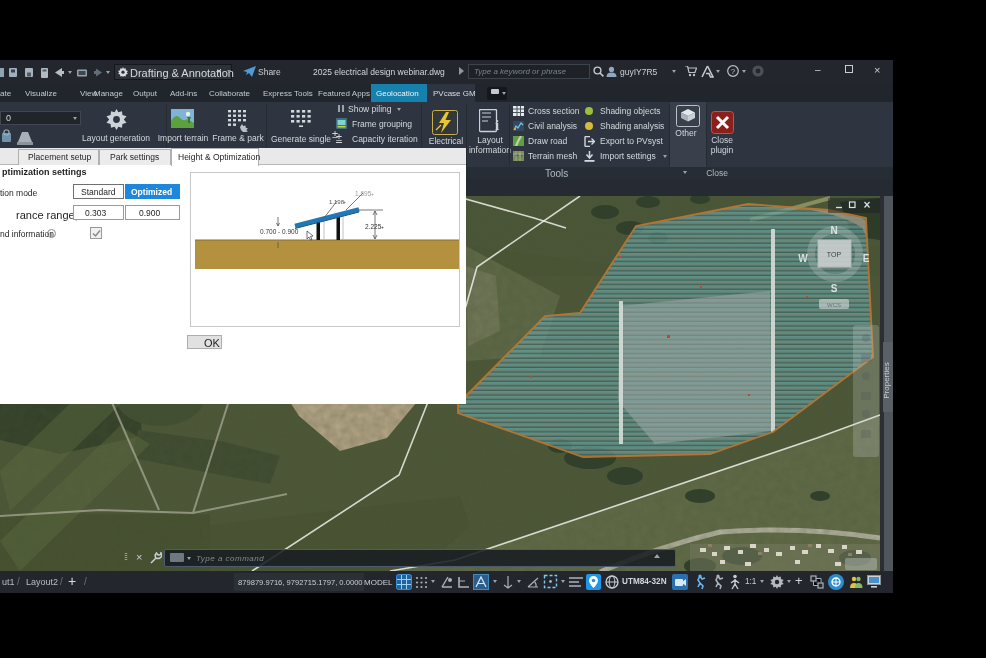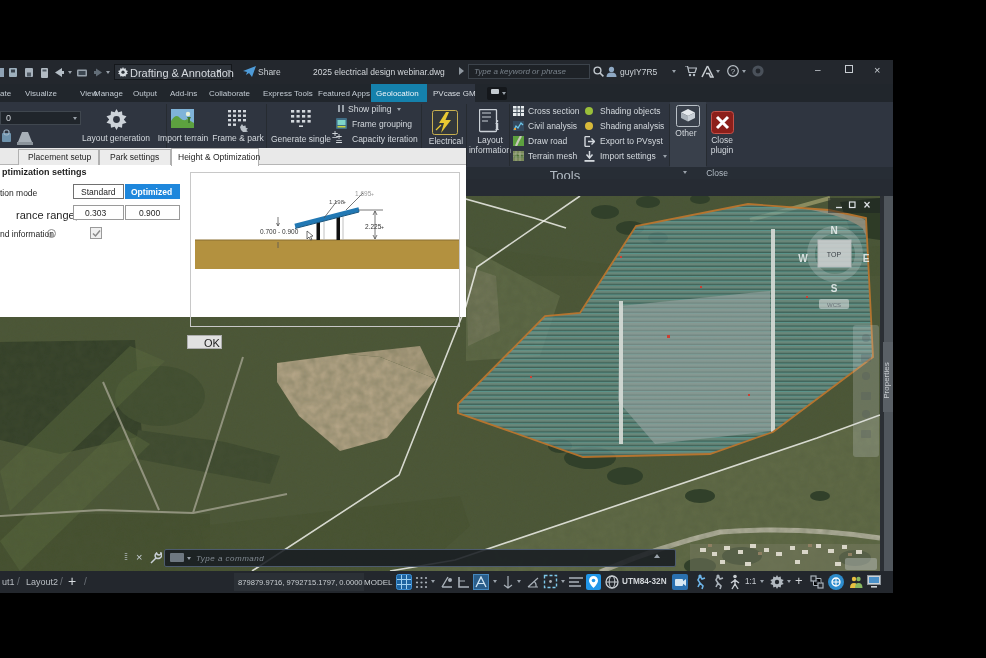--- a/index.html
+++ b/index.html
@@ -249,21 +249,21 @@
         </svg>
 <span class="ribtxt" style="left:656px;top:26px;width:60px">Other</span>
 <div class="sep" style="left:706px"></div>
 <svg class="abs" style="left:711px;top:9px" width="23" height="23" viewBox="0 0 23 23">
           <rect x="0.5" y="0.5" width="22" height="22" rx="3" fill="#8c1f1a" stroke="#c45048" stroke-width="1"></rect>
           <path d="M6 6 L17 17 M17 6 L6 17" stroke="#fff" stroke-width="3"></path>
         </svg>
 <span class="ribtxt" style="left:692px;top:33px;width:60px">Close</span>
 <span class="ribtxt" style="left:692px;top:43px;width:60px">plugin</span>
 <div class="abs" style="left:0;top:65px;width:893px;height:12px;background:#272d35"></div>
-<span class="abs" style="left:545px;top:66px;width:40px;font-size:13px;color:#b2bbc4;text-align:center">Tools</span>
+<span class="abs" style="left:545px;top:66px;width:40px;font-size:10px;color:#b2bbc4;text-align:left">Tools</span>
 <span class="abs arr2" style="left:683px;top:69px"></span>
 <span class="abs" style="left:697px;top:66px;width:40px;font-size:8.5px;color:#b2bbc4;text-align:center">Close</span>
 </div>
 <div id="darkstrip"></div>
 <div id="canvas">
 <svg width="880" height="375" viewBox="0 0 880 375">
 <defs>
 <pattern id="pv" width="7" height="4.6" patternUnits="userSpaceOnUse">
 <rect width="7" height="4.6" fill="rgba(120,158,152,0.30)"></rect>
 <rect y="0.5" width="7" height="1.4" fill="rgba(28,70,66,0.60)"></rect>
@@ -538,21 +538,21 @@
           <path d="M1 13 Q1 8 5 8 Q9 8 9 13 Z" fill="#e8c040"></path>
           <path d="M6 13 Q6 8 9.5 8 Q13.5 8 13.5 13 Z" fill="#88b860"></path>
         </svg>
 <svg class="abs" style="left:867px;top:4px" width="14" height="13" viewBox="0 0 14 13">
           <rect x="0.5" y="0.5" width="13" height="9" fill="#cdd2d6" stroke="#8a9299"></rect>
           <rect x="2" y="2" width="10" height="6" fill="#4a90c8"></rect>
           <rect x="4" y="11" width="6" height="1.6" fill="#cdd2d6"></rect>
         </svg>
 </div>
 </div>
-<div class="abs" style="left:0;top:148px;width:466px;height:169px;background:#fff;color:#1e1e1e">
+<div class="abs" style="left:0;top:148px;width:466px;height:256px;background:#fff;color:#1e1e1e">
 <div class="abs" style="left:0;top:0;width:466px;height:17px;background:#e9e9e9;border-bottom:1px solid #b6b6b6"></div>
 <div class="abs" style="left:18px;top:1px;width:81px;height:16px;background:#ececec;border:1px solid #b0b0b0;border-bottom:none"></div>
 <span class="abs" style="left:28px;top:4px;font-size:8.5px">Placement setup</span>
 <div class="abs" style="left:99px;top:1px;width:72px;height:16px;background:#ececec;border:1px solid #b0b0b0;border-bottom:none"></div>
 <span class="abs" style="left:110px;top:4px;font-size:8.5px">Park settings</span>
 <div class="abs" style="left:171px;top:0;width:88px;height:18px;background:#fff;border:1px solid #b0b0b0;border-bottom:none"></div>
 <span class="abs" style="left:178px;top:4px;font-size:8.5px">Height &amp; Optimization</span>
 <span class="abs" style="left:2px;top:19px;font-size:9px;font-weight:bold">ptimization settings</span>
 <span class="abs" style="left:0;top:40px;font-size:8.5px">tion mode</span>
 <div class="abs" style="left:73px;top:36px;width:51px;height:15px;background:#fff;border:1px solid #707070"></div>

